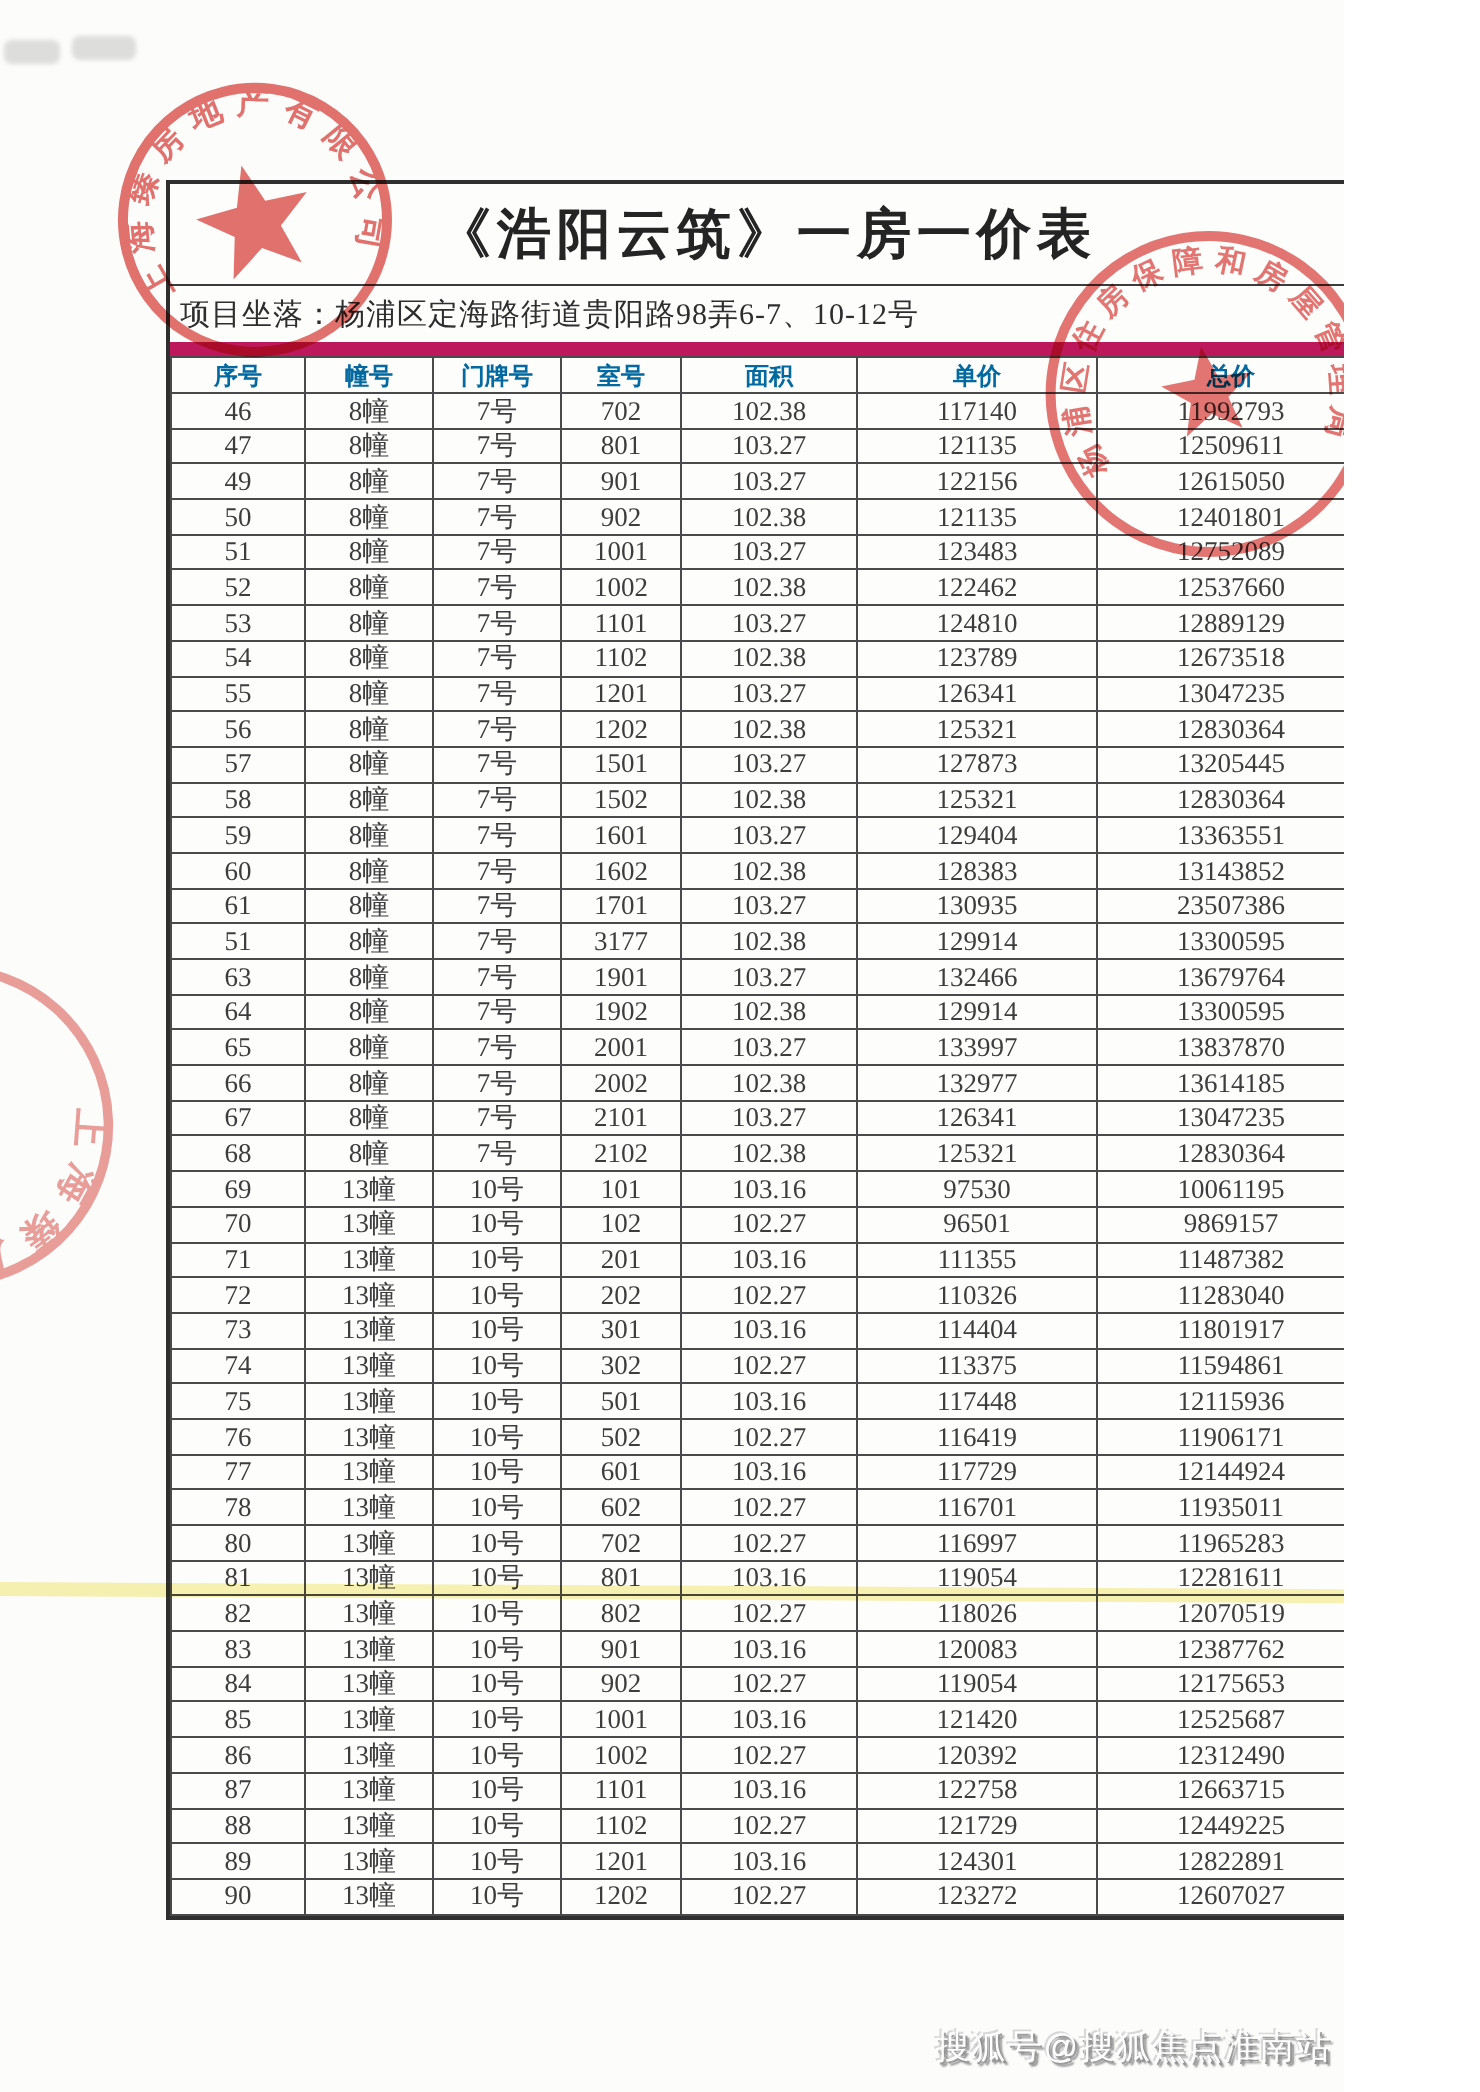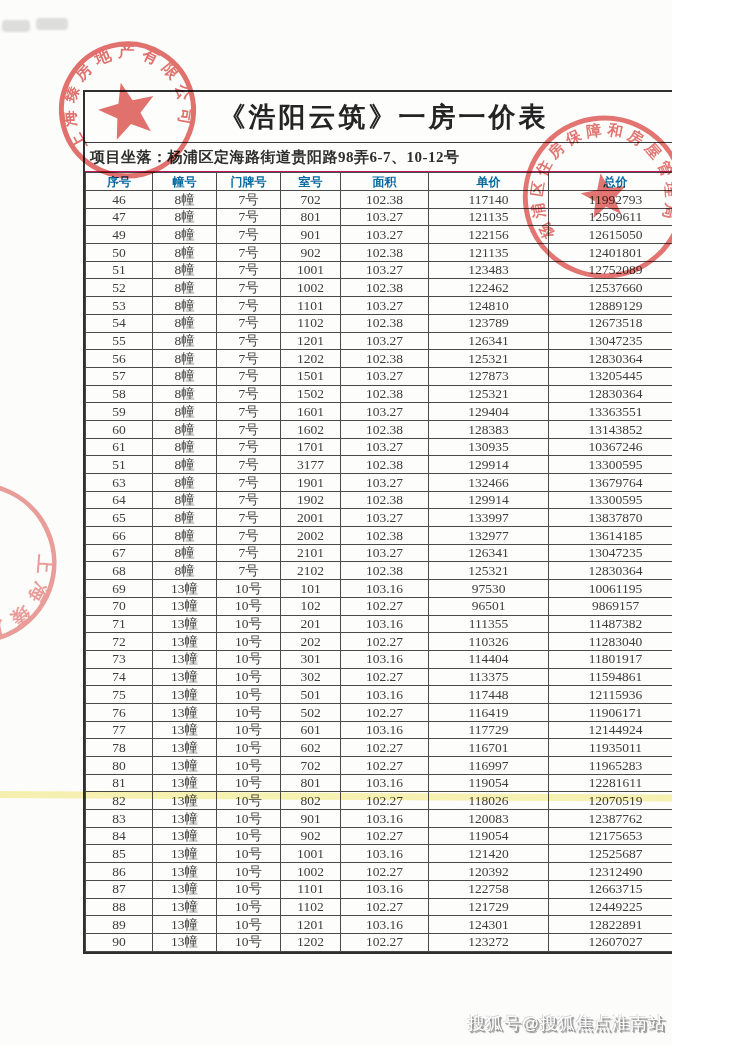--- a/index.html
+++ b/index.html
@@ -14,23 +14,23 @@
   .doc {
     position:absolute; left:83px; top:90px; width:597px;
     border:2px solid #2f2f2f; background:rgba(255,255,255,.35);
   }
   .title-row {
     height:50px; border-bottom:1px solid #3c3c3c;
     display:flex; align-items:center; justify-content:center;
     font-size:27px; font-weight:bold; letter-spacing:3px; color:#242424;
   }
   .location-row {
-    height:28px; border-bottom:1px solid #be185d;
+    height:28px; border-bottom:7px solid #be185d;
     display:flex; align-items:center; padding-left:5px;
-    font-size:15px; font-weight:700; color:#2e2e2e; letter-spacing:.5px;
+    font-size:15px; font-weight:400; color:#2e2e2e; letter-spacing:.5px;
   }
   table.price { width:100%; border-collapse:collapse; table-layout:fixed; }
   table.price th, table.price td {
     border:1px solid #4a4a4a; text-align:center; padding:0;
     height:16.7px; line-height:1; font-size:13.5px; color:#3d3d3d;
     overflow:hidden; white-space:nowrap;
   }
   table.price th { font-size:12px; font-weight:700; color:#0369a1; height:17px; }
 
   .stamp { position:absolute; mix-blend-mode:multiply; pointer-events:none; }
@@ -211,21 +211,21 @@
             <td>128383</td>
             <td>13143852</td>
           </tr>
           <tr>
             <td>61</td>
             <td>8幢</td>
             <td>7号</td>
             <td>1701</td>
             <td>103.27</td>
             <td>130935</td>
-            <td>10367246</td>
+            <td>23507386</td>
           </tr>
           <tr>
             <td>51</td>
             <td>8幢</td>
             <td>7号</td>
             <td>3177</td>
             <td>102.38</td>
             <td>129914</td>
             <td>13300595</td>
           </tr>

